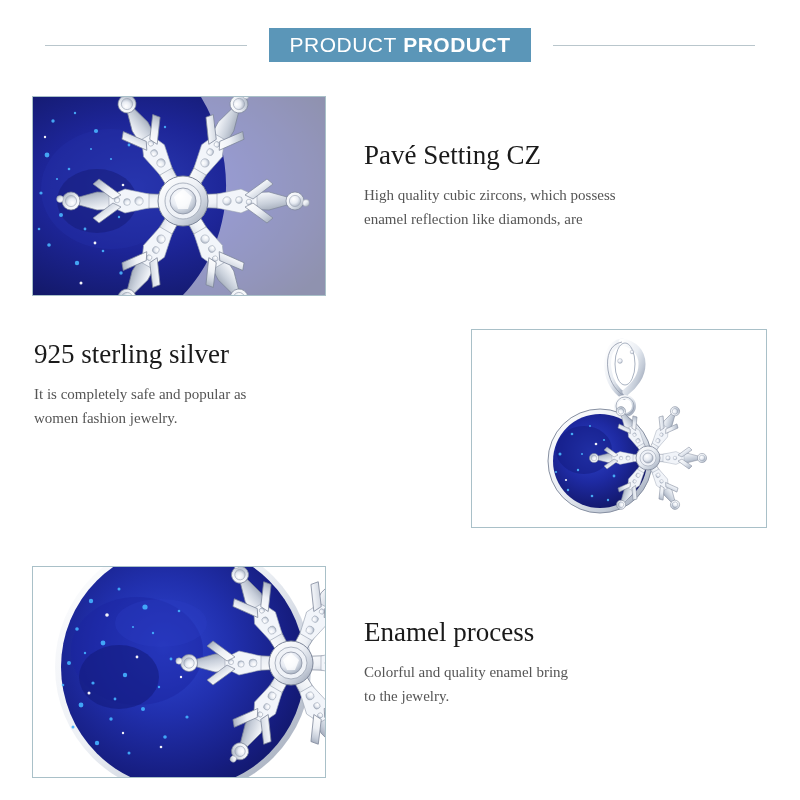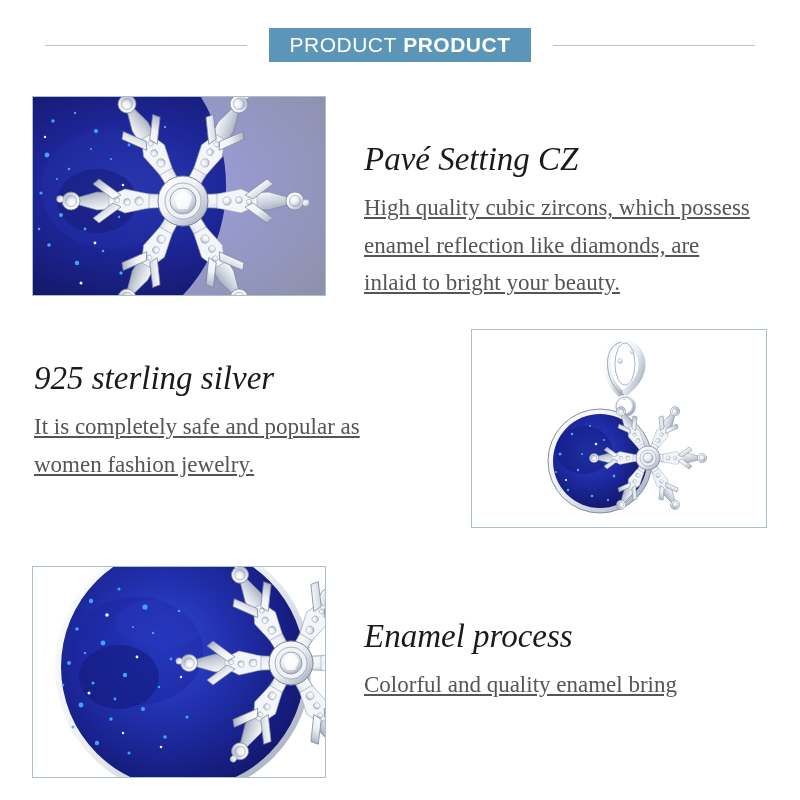--- a/index.html
+++ b/index.html
@@ -56,38 +56,36 @@
   }
   .photo svg { display: block; width: 100%; height: 100%; }
 
   #photo-1 { left: 32px;  top: 96px;  width: 292px; height: 198px; }
   #photo-2 { left: 471px; top: 329px; width: 294px; height: 197px; }
   #photo-3 { left: 32px;  top: 566px; width: 292px; height: 210px; }
 
   
   .textblock { position: absolute; }
   #text-1 { left: 364px; top: 141px; width: 410px; }
-  #text-2 { left: 34px;  top: 360px; width: 400px; }
+  #text-2 { left: 34px;  top: 340px; width: 400px; }
   #text-3 { left: 364px; top: 618px; width: 390px; }
 
   .heading {
-    font-size: 33px;
+    font-size: 27px;
     color: #1a1a1a;
     font-weight: 400;
     line-height: 1.1;
     margin: 0 0 12px 0;
     white-space: nowrap;
-    font-style: italic;
   }
   .body-line {
-    font-size: 23px;
+    font-size: 15px;
     color: #555555;
     line-height: 1.62;
     white-space: nowrap;
-    text-decoration: underline;
   }
 </style>
 </head>
 <body>
 
 <div class="header">
   <div class="rule left"></div>
   <div class="banner">
     <span class="b-light">PRODUCT</span><span>&nbsp;</span><span class="b-bold">PRODUCT</span>
   </div>
@@ -190,21 +188,20 @@
       <circle cx="0" cy="0" r="13" fill="url(#p1stone)" stroke="#8a92a3" stroke-width="0.8"></circle>
       <path d="M-9,-4 L0,-12 L9,-4 L5,8 L-5,8 Z" fill="#ffffff" opacity="0.75"></path>
     </g>
   </svg>
 </div>
 
 <div class="textblock" id="text-1">
   <div class="heading">Pavé Setting CZ</div>
   <div class="body-line">High quality cubic zircons, which possess</div>
   <div class="body-line">enamel reflection like diamonds, are</div>
-  <div class="body-line">inlaid to bright your beauty.</div>
 </div>
 
 <div class="textblock" id="text-2">
   <div class="heading">925 sterling silver</div>
   <div class="body-line">It is completely safe and popular as</div>
   <div class="body-line">women fashion jewelry.</div>
 </div>
 
 <div class="photo" id="photo-2">
   <svg viewBox="0 0 294 197" preserveAspectRatio="none">
@@ -403,13 +400,14 @@
       <circle cx="0" cy="0" r="16" fill="#eff2f7" stroke="#9aa3b2" stroke-width="0.8"></circle>
       <circle cx="0" cy="0" r="11" fill="url(#p3stone)" stroke="#8a92a3" stroke-width="0.8"></circle>
       <path d="M-8,-3 L0,-10 L8,-3 L4,7 L-4,7 Z" fill="#ffffff" opacity="0.75"></path>
     </g>
   </svg>
 </div>
 
 <div class="textblock" id="text-3">
   <div class="heading">Enamel process</div>
   <div class="body-line">Colorful and quality enamel bring</div>
+  <div class="body-line">to the jewelry.</div>
 </div>
 
 </body></html>

